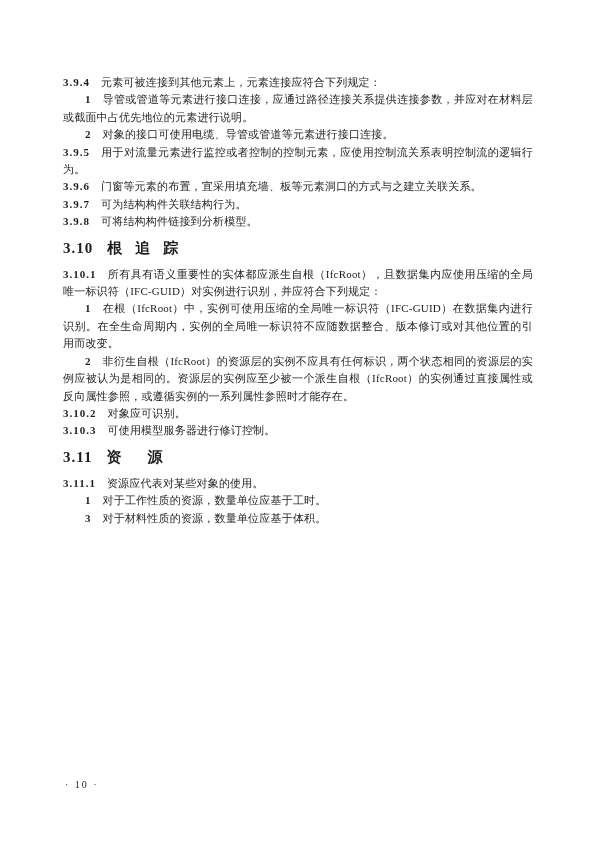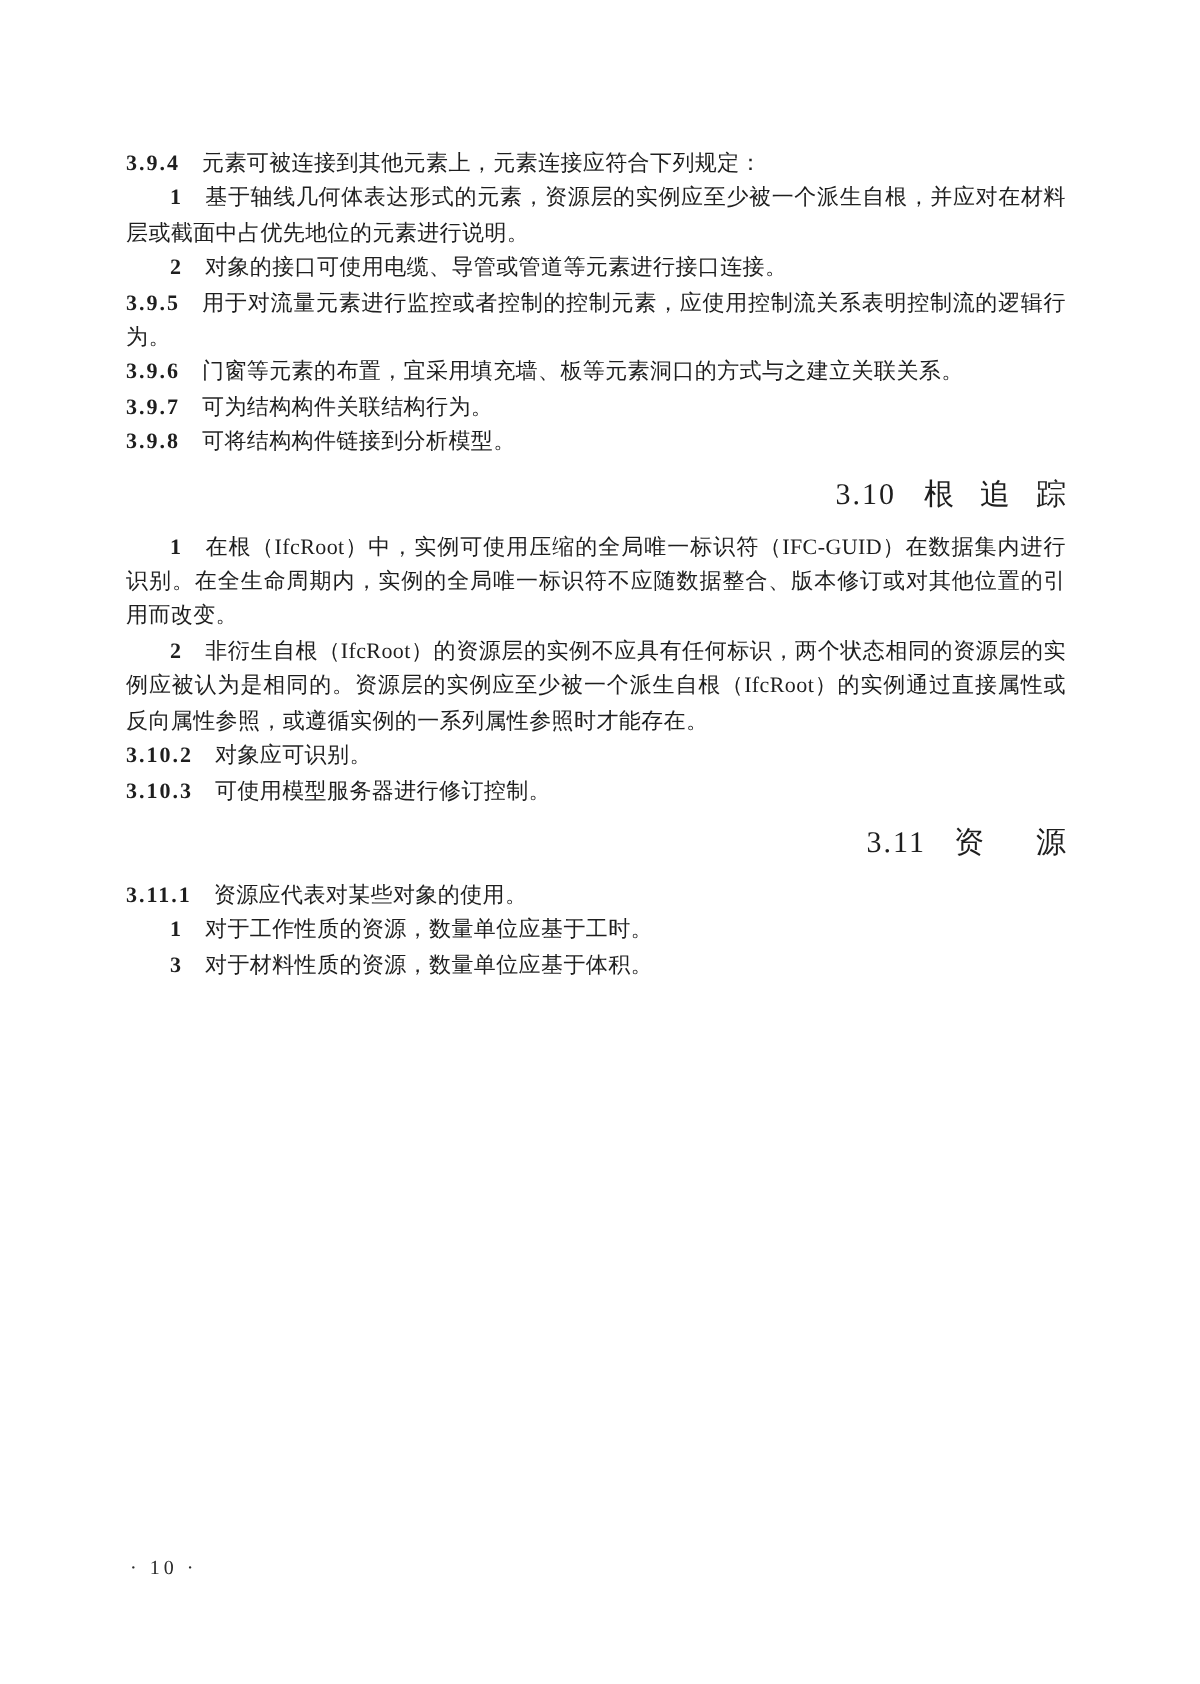--- a/index.html
+++ b/index.html
@@ -30,58 +30,59 @@
   .para .num {
     font-weight: bold;
     letter-spacing: 1px;
     margin-right: 11px;
     white-space: nowrap;
   }
   .sub { text-indent: 22px; }
   .heading {
     margin: 6px 0 7px 0;
     font-size: 15px;
-    font-weight: normal;
+    font-weight: bold;
     line-height: 22px;
-    text-align: right;
+    text-align: left;
   }
   .heading .hnum { margin-right: 14px; letter-spacing: 1px; }
   .hsp1 { letter-spacing: 13px; margin-right: -13px; }
   .hsp2 { letter-spacing: 26px; margin-right: -26px; }
   .footer {
     position: absolute;
     left: 65px; top: 779px;
     font-size: 10px;
     letter-spacing: 2px;
     color: #2a2a2a;
   }
 </style>
 </head>
 <body>
 
 <div class="page">
   <div class="content">
 
     <p class="para"><span class="num">3.9.4</span><span>元素可被连接到其他元素上，元素连接应符合下列规定：</span></p>
 
-    <p class="para sub"><span class="num">1</span><span>基于轴线几何体表达形式的元素，资源层的实例应至少被一个派生自根，并应对在材料层或截面中占优先地位的元素进行说明。</span></p>
+    <p class="para sub"><span class="num">1</span><span>导管或管道等元素进行接口连接，应通过路径连接关系提供连接参数，并应对在材料层或截面中占优先地位的元素进行说明。</span></p>
 
     <p class="para sub"><span class="num">2</span><span>对象的接口可使用电缆、导管或管道等元素进行接口连接。</span></p>
 
     <p class="para"><span class="num">3.9.5</span><span>用于对流量元素进行监控或者控制的控制元素，应使用控制流关系表明控制流的逻辑行为。</span></p>
 
     <p class="para"><span class="num">3.9.6</span><span>门窗等元素的布置，宜采用填充墙、板等元素洞口的方式与之建立关联关系。</span></p>
 
     <p class="para"><span class="num">3.9.7</span><span>可为结构构件关联结构行为。</span></p>
 
     <p class="para"><span class="num">3.9.8</span><span>可将结构构件链接到分析模型。</span></p>
 
 
     <h2 class="heading"><span class="hnum">3.10</span><span class="hsp1">根追踪</span></h2>
 
+    <p class="para"><span class="num">3.10.1</span><span>所有具有语义重要性的实体都应派生自根（IfcRoot），且数据集内应使用压缩的全局唯一标识符（IFC-GUID）对实例进行识别，并应符合下列规定：</span></p>
 
     <p class="para sub"><span class="num">1</span><span>在根（IfcRoot）中，实例可使用压缩的全局唯一标识符（IFC-GUID）在数据集内进行识别。在全生命周期内，实例的全局唯一标识符不应随数据整合、版本修订或对其他位置的引用而改变。</span></p>
 
     <p class="para sub"><span class="num">2</span><span>非衍生自根（IfcRoot）的资源层的实例不应具有任何标识，两个状态相同的资源层的实例应被认为是相同的。资源层的实例应至少被一个派生自根（IfcRoot）的实例通过直接属性或反向属性参照，或遵循实例的一系列属性参照时才能存在。</span></p>
 
     <p class="para"><span class="num">3.10.2</span><span>对象应可识别。</span></p>
 
     <p class="para"><span class="num">3.10.3</span><span>可使用模型服务器进行修订控制。</span></p>
 
     <h2 class="heading"><span class="hnum">3.11</span><span class="hsp2">资源</span></h2>

